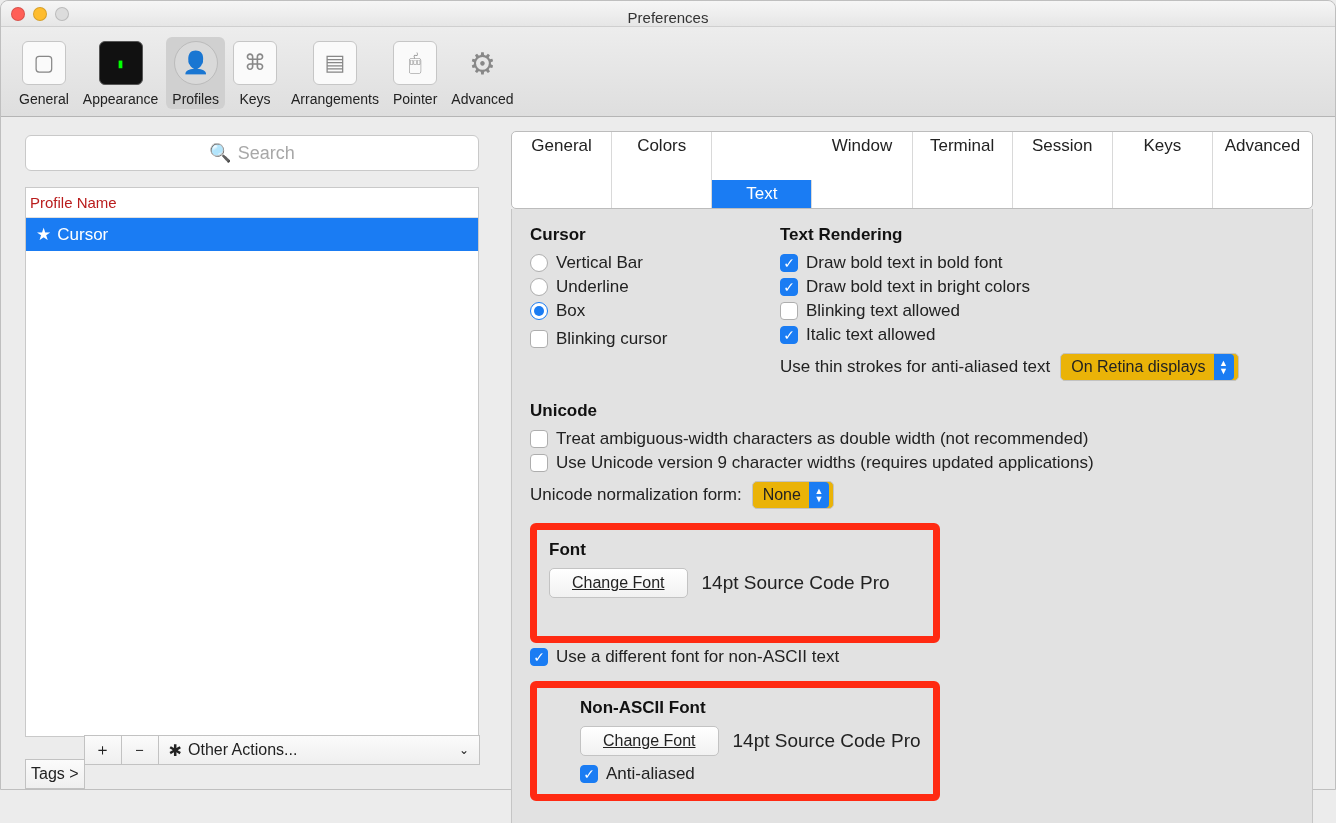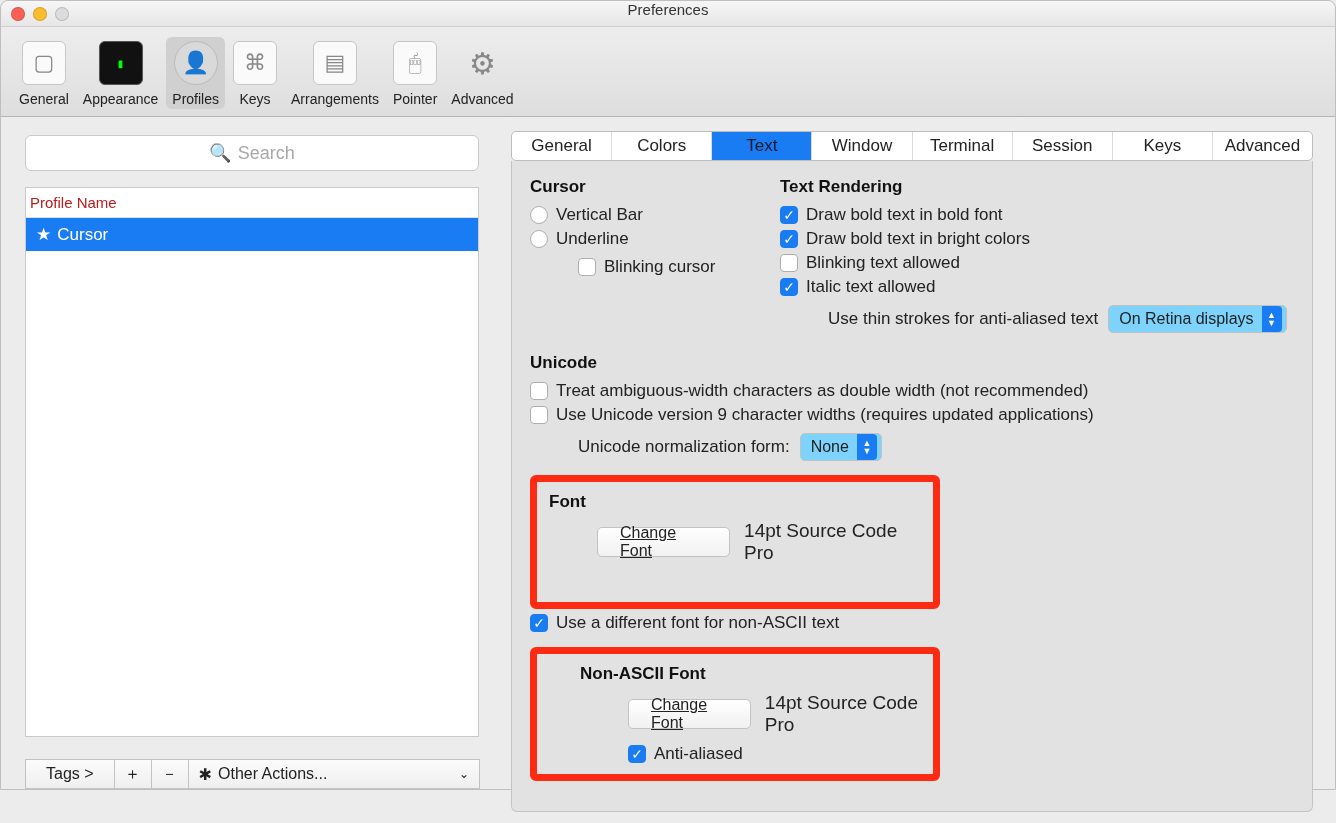--- a/index.html
+++ b/index.html
@@ -19,21 +19,21 @@
   width: 1336px;
   height: 790px;
   background: #ececec;
   border: 1px solid #bfbfbf;
   border-top-left-radius: 8px;
   border-top-right-radius: 8px;
 }
 .titlebar {
   height: 26px;
   display: flex;
-  align-items: flex-start;
+  align-items: flex-end;
   justify-content: center;
   position: relative;
   background: linear-gradient(#f6f6f6,#e6e6e6);
   border-bottom: 1px solid #cfcfcf;
   border-top-left-radius: 8px;
   border-top-right-radius: 8px;
 }
 .traffic {
   position: absolute;
   left: 10px; top: 6px;
@@ -130,21 +130,21 @@
 }
 .mini-btn {
   height:30px;
   border:1px solid #c2c2c2;
   background:linear-gradient(#fbfbfb,#efefef);
   display:flex; align-items:center; justify-content:center;
   font-size:16px;
   padding:0 10px;
   margin-right:-1px;
 }
-.mini-btn.tags { padding:0 20px; }
+.mini-btn.tags { padding:0 5px;margin-top:24px; }
 .mini-btn.wide { flex:1; justify-content:flex-start; gap:6px; }
 .mini-btn .chev { margin-left:auto; font-size:12px; }
 
 .content {
   flex:1;
   padding: 14px 22px 20px 20px;
   position:relative;
 }
 .segmented {
   display:flex;
@@ -157,21 +157,21 @@
 }
 .seg-tab {
   flex:1;
   text-align:center;
   padding:4px 0;
   border-right:1px solid #d9d9d9;
   color:#222;
   cursor:default;
 }
 .seg-tab:last-child { border-right:none; }
-.seg-tab.active { background:#1a7cf3; color:#0f172a; }
+.seg-tab.active { background:#1a7cf3; color:#ffffff;margin-top:48px; }
 
 .panel {
   background:#e2e2e2;
   border:1px solid #c5c5c5;
   border-top:none;
   padding:16px 18px 30px 18px;
   border-bottom-left-radius:6px;
   border-bottom-right-radius:6px;
 }
 
@@ -192,21 +192,21 @@
 .rb-circle {
   width:18px; height:18px; border:1px solid #aeaeae; border-radius:50%;
   background:#fff; display:flex; align-items:center; justify-content:center;
 }
 .rb-circle.checked { border-color:#1a7cf3; }
 .rb-circle.checked::after { content:""; width:10px; height:10px; background:#1a7cf3; border-radius:50%; }
 
 .inline-label { font-size:17px; }
 .select {
   display:inline-flex; align-items:center;
-  background:#7dd3fc; border:1px solid #c2c2c2; border-radius:5px;
+  background:#eab308; border:1px solid #c2c2c2; border-radius:5px;
   height:28px; padding:0 4px 0 10px;
   font-size:16px;
 }
 .select .stepper {
   width:20px; height:100%; background:#1a7cf3; color:#fff;
   border-top-right-radius:4px; border-bottom-right-radius:4px;
   margin-left:8px; display:flex; flex-direction:column; align-items:center; justify-content:center;
   font-size:9px; line-height:8px;
 }
 
@@ -219,21 +219,21 @@
 
 .highlight-box {
   border:7px solid #ff2a12;
   border-radius:6px;
   padding:10px 12px 6px 12px;
   margin-top:14px;
 }
 .font-row { display:flex; align-items:center; gap:14px; }
 .font-label { font-size:19px; }
 
-.mt8{margin-top:8px;margin-left:48px;} .mt20{margin-top:20px;}
+.mt8{margin-top:8px;} .mt20{margin-top:20px;}
 .flexrow{display:flex; align-items:center; gap:10px;}
 </style>
 </head>
 <body>
 
 <div class="window">
 
   <div class="titlebar">
     <div class="traffic">
       <div class="dot red"></div>
@@ -322,20 +322,24 @@
         <div class="row2">
           <div class="col" style="flex:0 0 220px;">
             <div class="h">Cursor</div>
             <label class="rb">
                 <span class="rb-circle"></span>
                 <span>Vertical Bar</span>
               </label>
             <label class="rb">
                 <span class="rb-circle"></span>
                 <span>Underline</span>
+              </label>
+            <label class="rb">
+                <span class="rb-circle checked"></span>
+                <span>Box</span>
               </label>
             <label class="cb mt8">
                 <span class="cb-box"></span>
                 <span>Blinking cursor</span>
               </label>
           </div>
           <div class="col">
             <div class="h">Text Rendering</div>
             <label class="cb">
                 <span class="cb-box checked">✓</span>

